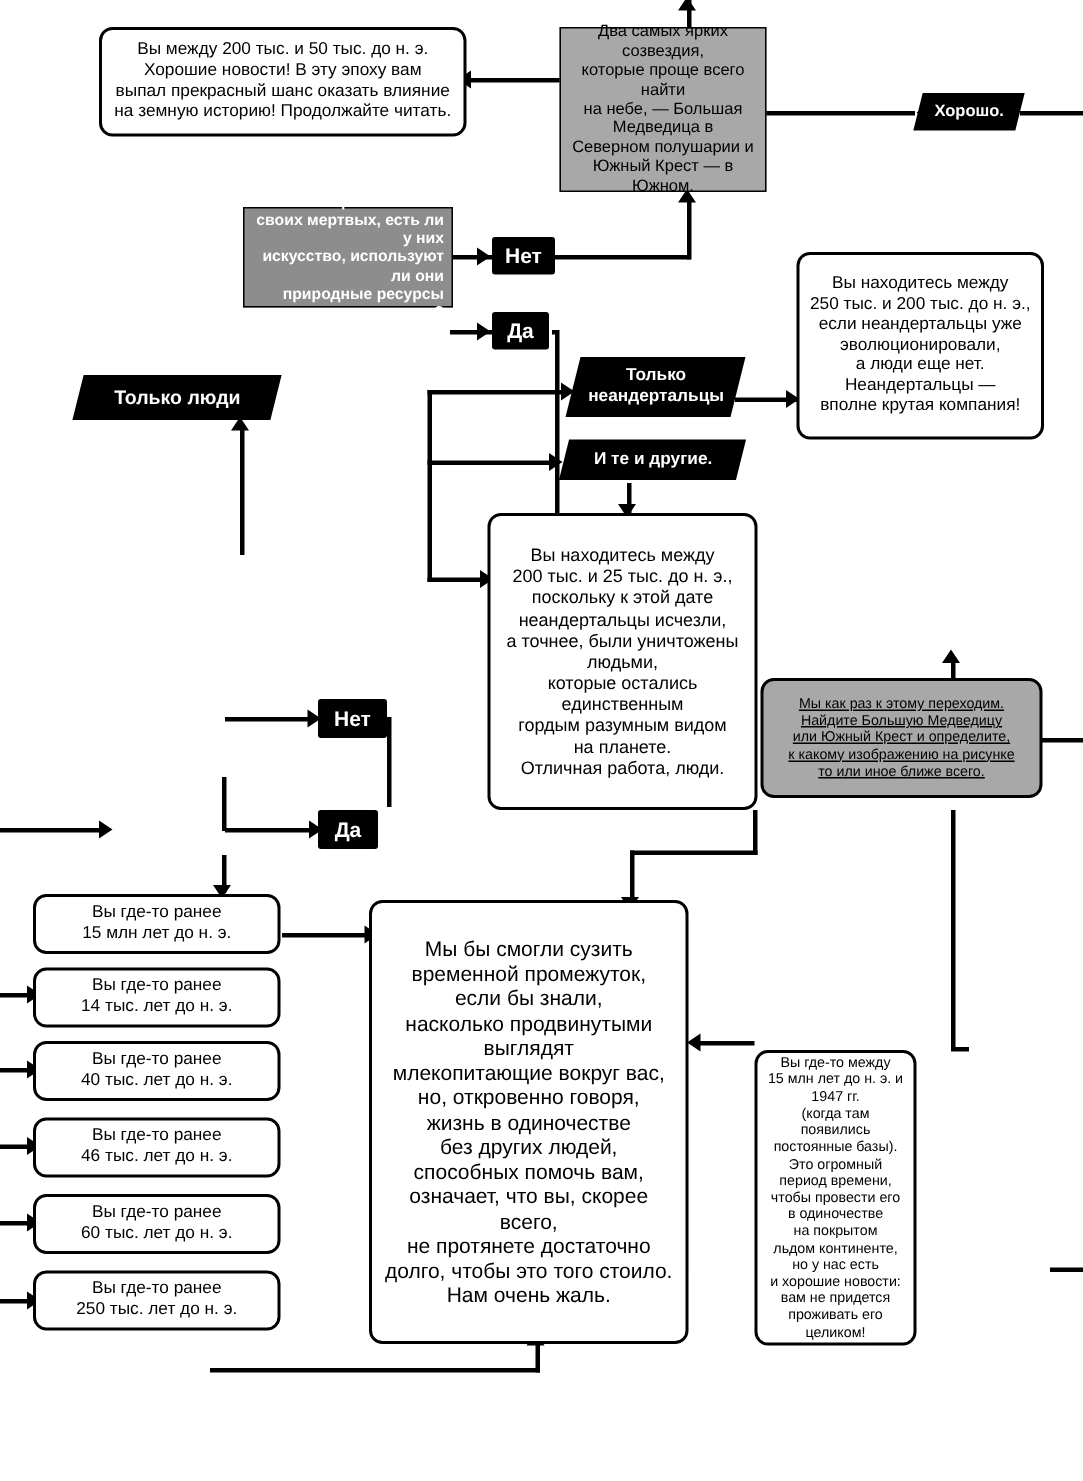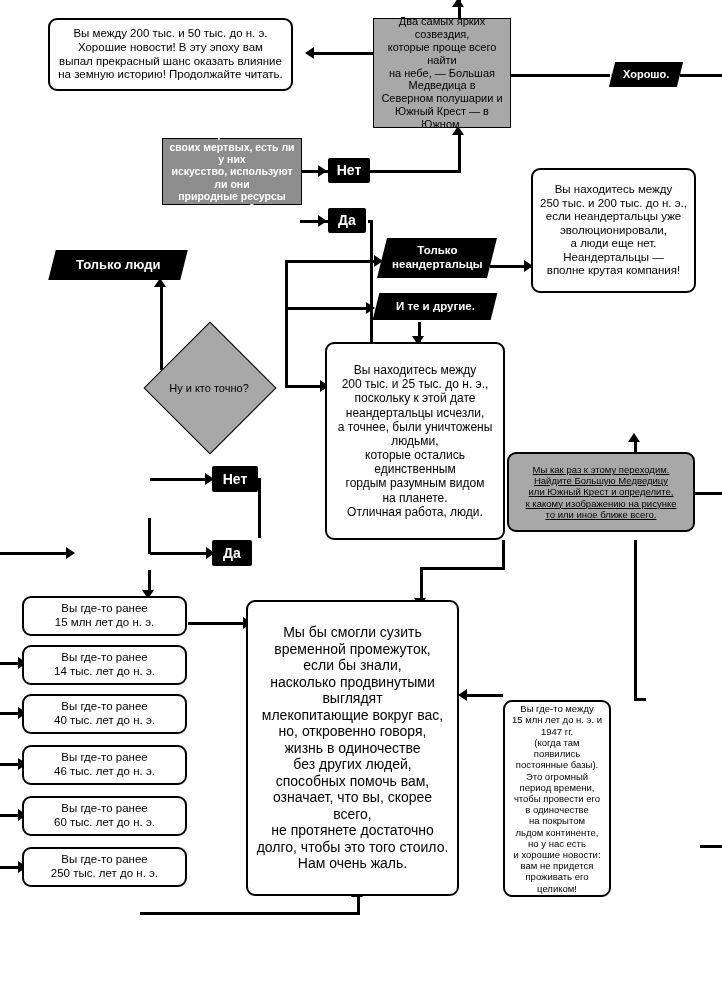--- a/index.html
+++ b/index.html
@@ -186,37 +186,37 @@
 
   <div class="ln" style="left:634px; top:540px; width:3px; height:160px;"></div>
   <div class="ln" style="left:634px; top:698px; width:12px; height:3px;"></div>
   <div class="ln" style="left:634px; top:440px; width:3px; height:18px;"></div>
   <div class="arrow ar-up" style="left:628px; top:433px;"></div>
 
   <div class="ln" style="left:694px; top:492px; width:28px; height:3px;"></div>
 
   <div class="ln" style="left:700px; top:845px; width:22px; height:3px;"></div>
 
-  <div class="node box-white" style="left:48px; top:18px; width:245px; height:73px; font-size:11.5px;">Вы между 200 тыс. и 50 тыс. до н. э.
+  <div class="node box-white" style="left:66px; top:18px; width:245px; height:73px; font-size:11.5px;">Вы между 200 тыс. и 50 тыс. до н. э.
 Хорошие новости! В эту эпоху вам
 выпал прекрасный шанс оказать влияние
 на земную историю! Продолжайте читать.</div>
 
   <div class="node box-gray" style="left:373px; top:18px; width:138px; height:110px; font-size:11px;">Два самых ярких созвездия,
 которые проще всего найти
 на небе, —  Большая
 Медведица в
 Северном полушарии и
 Южный Крест — в Южном.</div>
 
   <div class="node box-para" style="left:612px; top:62px; width:68px; height:25px; font-size:11px;">
     <span>Хорошо.</span>
   </div>
 
-  <div class="node box-gray" style="left:162px; top:138px; width:140px; height:67px; font-size:10.5px; font-weight:bold; color:#ffffff; background:#8d8d8d;">Типа хоронят ли они
+  <div class="node box-gray" style="left:162px; top:138px; width:140px; height:67px; font-size:10.5px; font-weight:bold; color:#ffffff; background:#8d8d8d;text-align:right;">Типа хоронят ли они
 своих мертвых, есть ли у них
 искусство, используют ли они
 природные ресурсы или нет?</div>
 
   <div class="node box-black" style="left:328px; top:158px; width:42px; height:25px; font-size:14px;">Нет</div>
 
   <div class="node box-black" style="left:328px; top:208px; width:38px; height:25px; font-size:14px;">Да</div>
 
   <div class="node box-para" style="left:52px; top:250px; width:132px; height:30px; font-size:13px;">
     <span>Только люди</span>
@@ -232,24 +232,20 @@
   </div>
 
   <div class="node box-white" style="left:531px; top:168px; width:165px; height:125px; font-size:11.5px;">Вы находитесь между
 250 тыс. и 200 тыс. до н. э.,
 если неандертальцы уже
 эволюционировали,
 а люди еще нет.
 Неандертальцы —
 вполне крутая компания!</div>
 
-  <div class="diamond-wrap" style="left:133px; top:342px; width:152px; height:92px;">
-    <div class="diamond-shape" style="left:30px; top:-1px; width:92px; height:92px;"></div>
-    <div class="diamond-text" style="font-size:11px;">Ну и кто точно?</div>
-  </div>
 
   <div class="node box-white" style="left:325px; top:342px; width:180px; height:198px; font-size:12px;">Вы находитесь между
 200 тыс. и 25 тыс. до н. э.,
 поскольку к этой дате
 неандертальцы исчезли,
 а точнее, были уничтожены
 людьми,
 которые остались
 единственным
 гордым разумным видом

